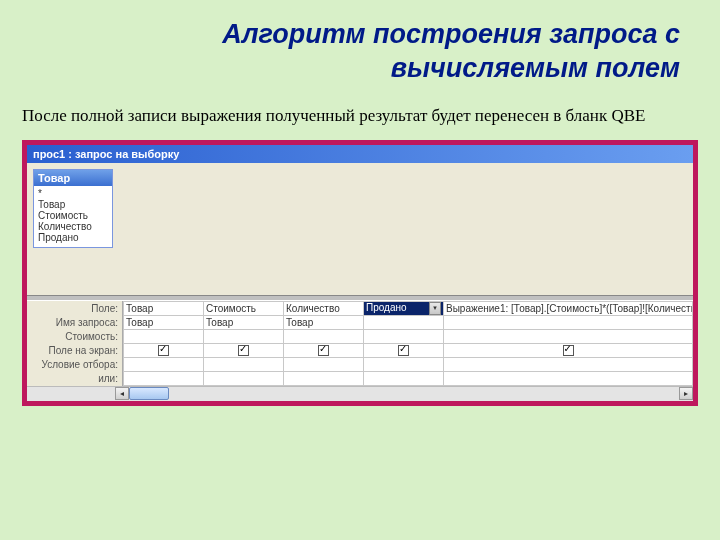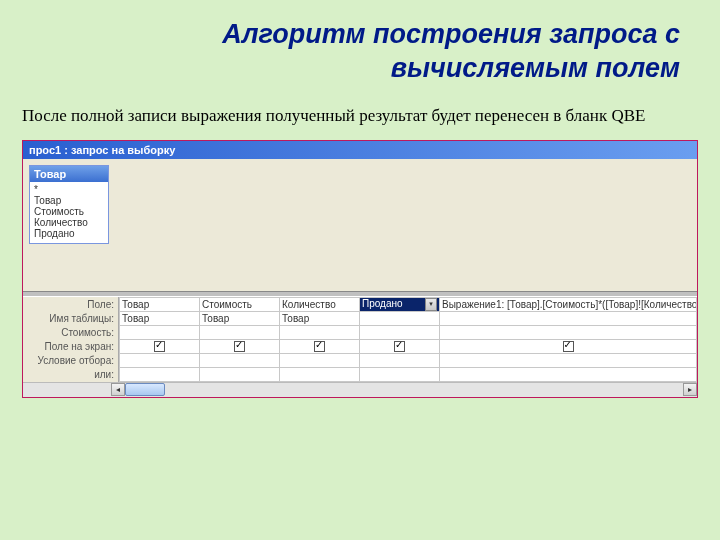--- a/index.html
+++ b/index.html
@@ -22,21 +22,21 @@
     font-family: 'Comic Sans MS', cursive, sans-serif;
   }
   .subtitle {
     font-size: 17px;
     color: #000;
     margin: 20px 22px 14px 22px;
     font-family: Georgia, serif;
   }
   .screenshot {
     margin: 0 22px;
-    border: 1px solid #be185d;
+    border: 5px solid #be185d;
     background: #ece9d8;
     font-family: Tahoma, Arial, sans-serif;
     font-size: 10px;
     color: #333;
     position: relative;
     overflow: hidden;
   }
   
   .win-title {
     background: linear-gradient(to right, #2a5fd0, #6a9ef0);
@@ -208,21 +208,21 @@
         <div>Продано</div>
       </div>
     </div>
   </div>
 
   <div class="divider"></div>
 
   <div class="grid-pane">
     <div class="rowlabels">
       <div>Поле:</div>
-      <div>Имя таблицы:</div>
+      <div>Имя запроса:</div>
       <div>Стоимость:</div>
       <div>Поле на экран:</div>
       <div>Условие отбора:</div>
       <div>или:</div>
     </div>
     <div class="gridwrap">
       <table class="qbe">
         <colgroup>
           <col style="width:80px">
             <col style="width:80px">

